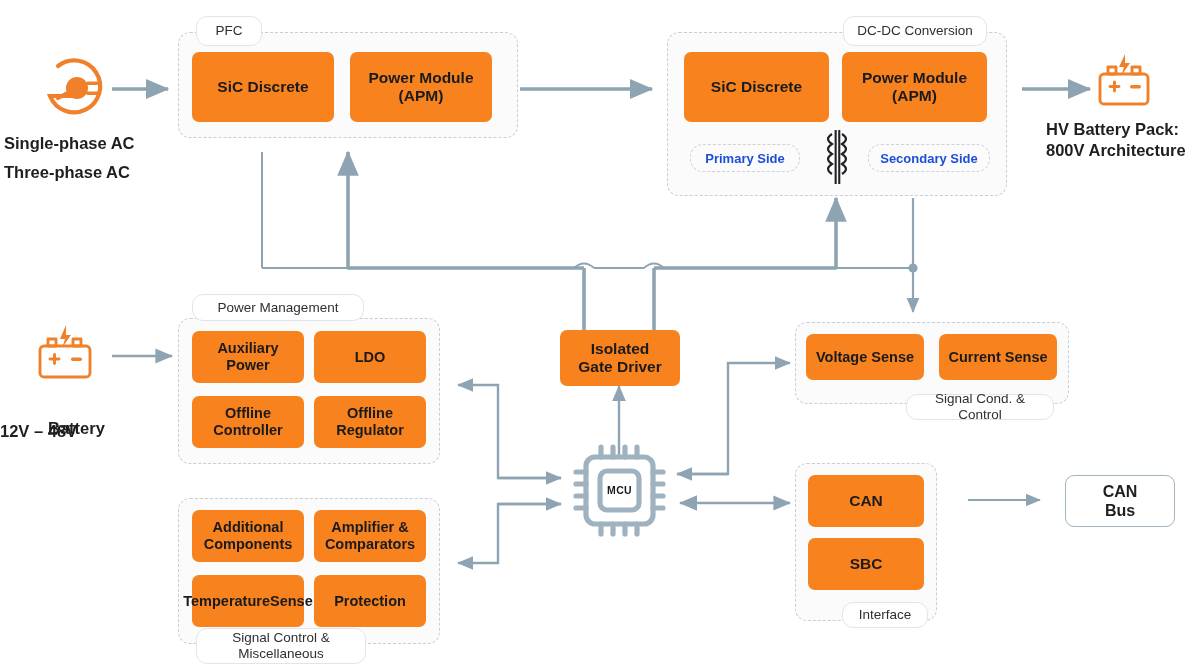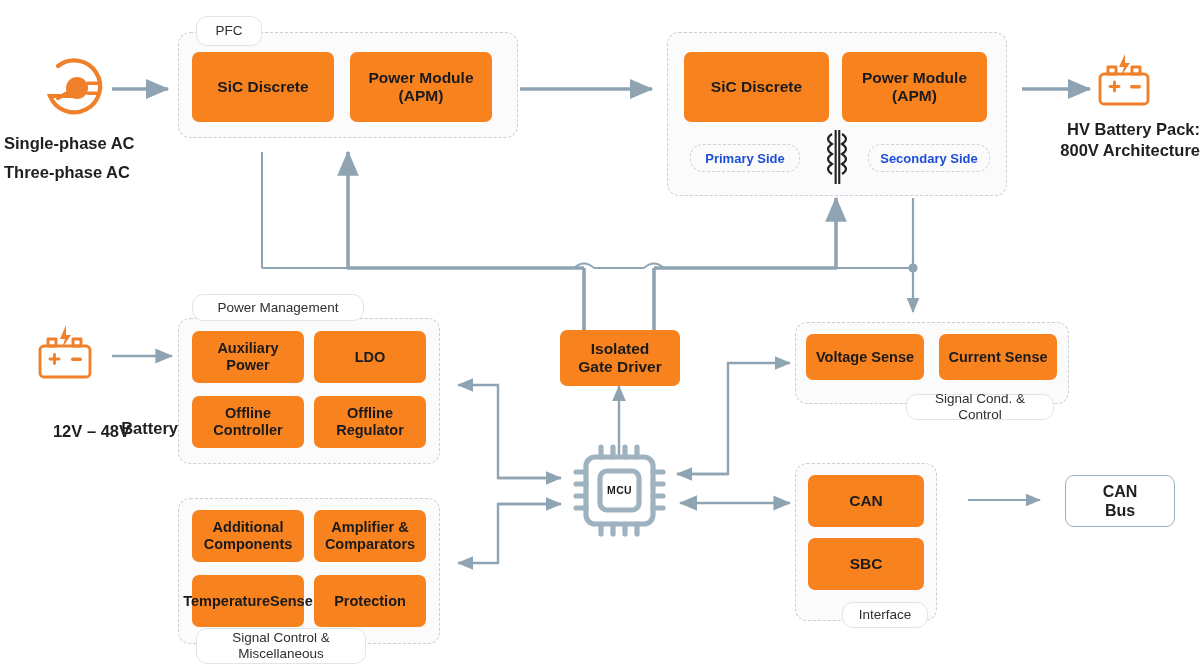--- a/index.html
+++ b/index.html
@@ -72,21 +72,21 @@
 
   
   .txt {
     position: absolute;
     color: #1f1f22;
     font-size: 16.5px;
     font-weight: 700;
     line-height: 1.28;
     z-index: 5;
   }
-  .txt.ctr { text-align: right; }
+  .txt.ctr { text-align: left; }
 
   
   .obox {
     position: absolute;
     border: 1.5px solid #9fb2c0;
     border-radius: 9px;
     background: #ffffff;
     color: #1f1f22;
     font-size: 16px;
     font-weight: 700;
@@ -209,20 +209,21 @@
 
   <div class="group" style="left:178px; top:32px; width:340px; height:106px;"></div>
   <div class="pill" style="left:196px; top:16px; width:66px; height:30px;">PFC</div>
   <div class="blk" style="left:192px; top:52px; width:142px; height:70px;">SiC Discrete</div>
   <div class="blk" style="left:350px; top:52px; width:142px; height:70px; flex-direction:column;">
     <span>Power Module</span>
     <span>(APM)</span>
   </div>
 
   <div class="group" style="left:667px; top:32px; width:340px; height:164px;"></div>
+  <div class="pill" style="left:843px; top:16px; width:144px; height:30px;">DC-DC Conversion</div>
   <div class="blk" style="left:684px; top:52px; width:145px; height:70px;">SiC Discrete</div>
   <div class="blk" style="left:842px; top:52px; width:145px; height:70px; flex-direction:column;">
     <span>Power Module</span>
     <span>(APM)</span>
   </div>
   <div class="subpill" style="left:690px; top:144px; width:110px; height:28px;">Primary Side</div>
   <div class="subpill" style="left:868px; top:144px; width:122px; height:28px;">Secondary Side</div>
 
   <div class="xfmr" style="left:814px; top:128px; width:46px; height:58px;">
     <svg width="46" height="58" viewBox="0 0 46 58">

